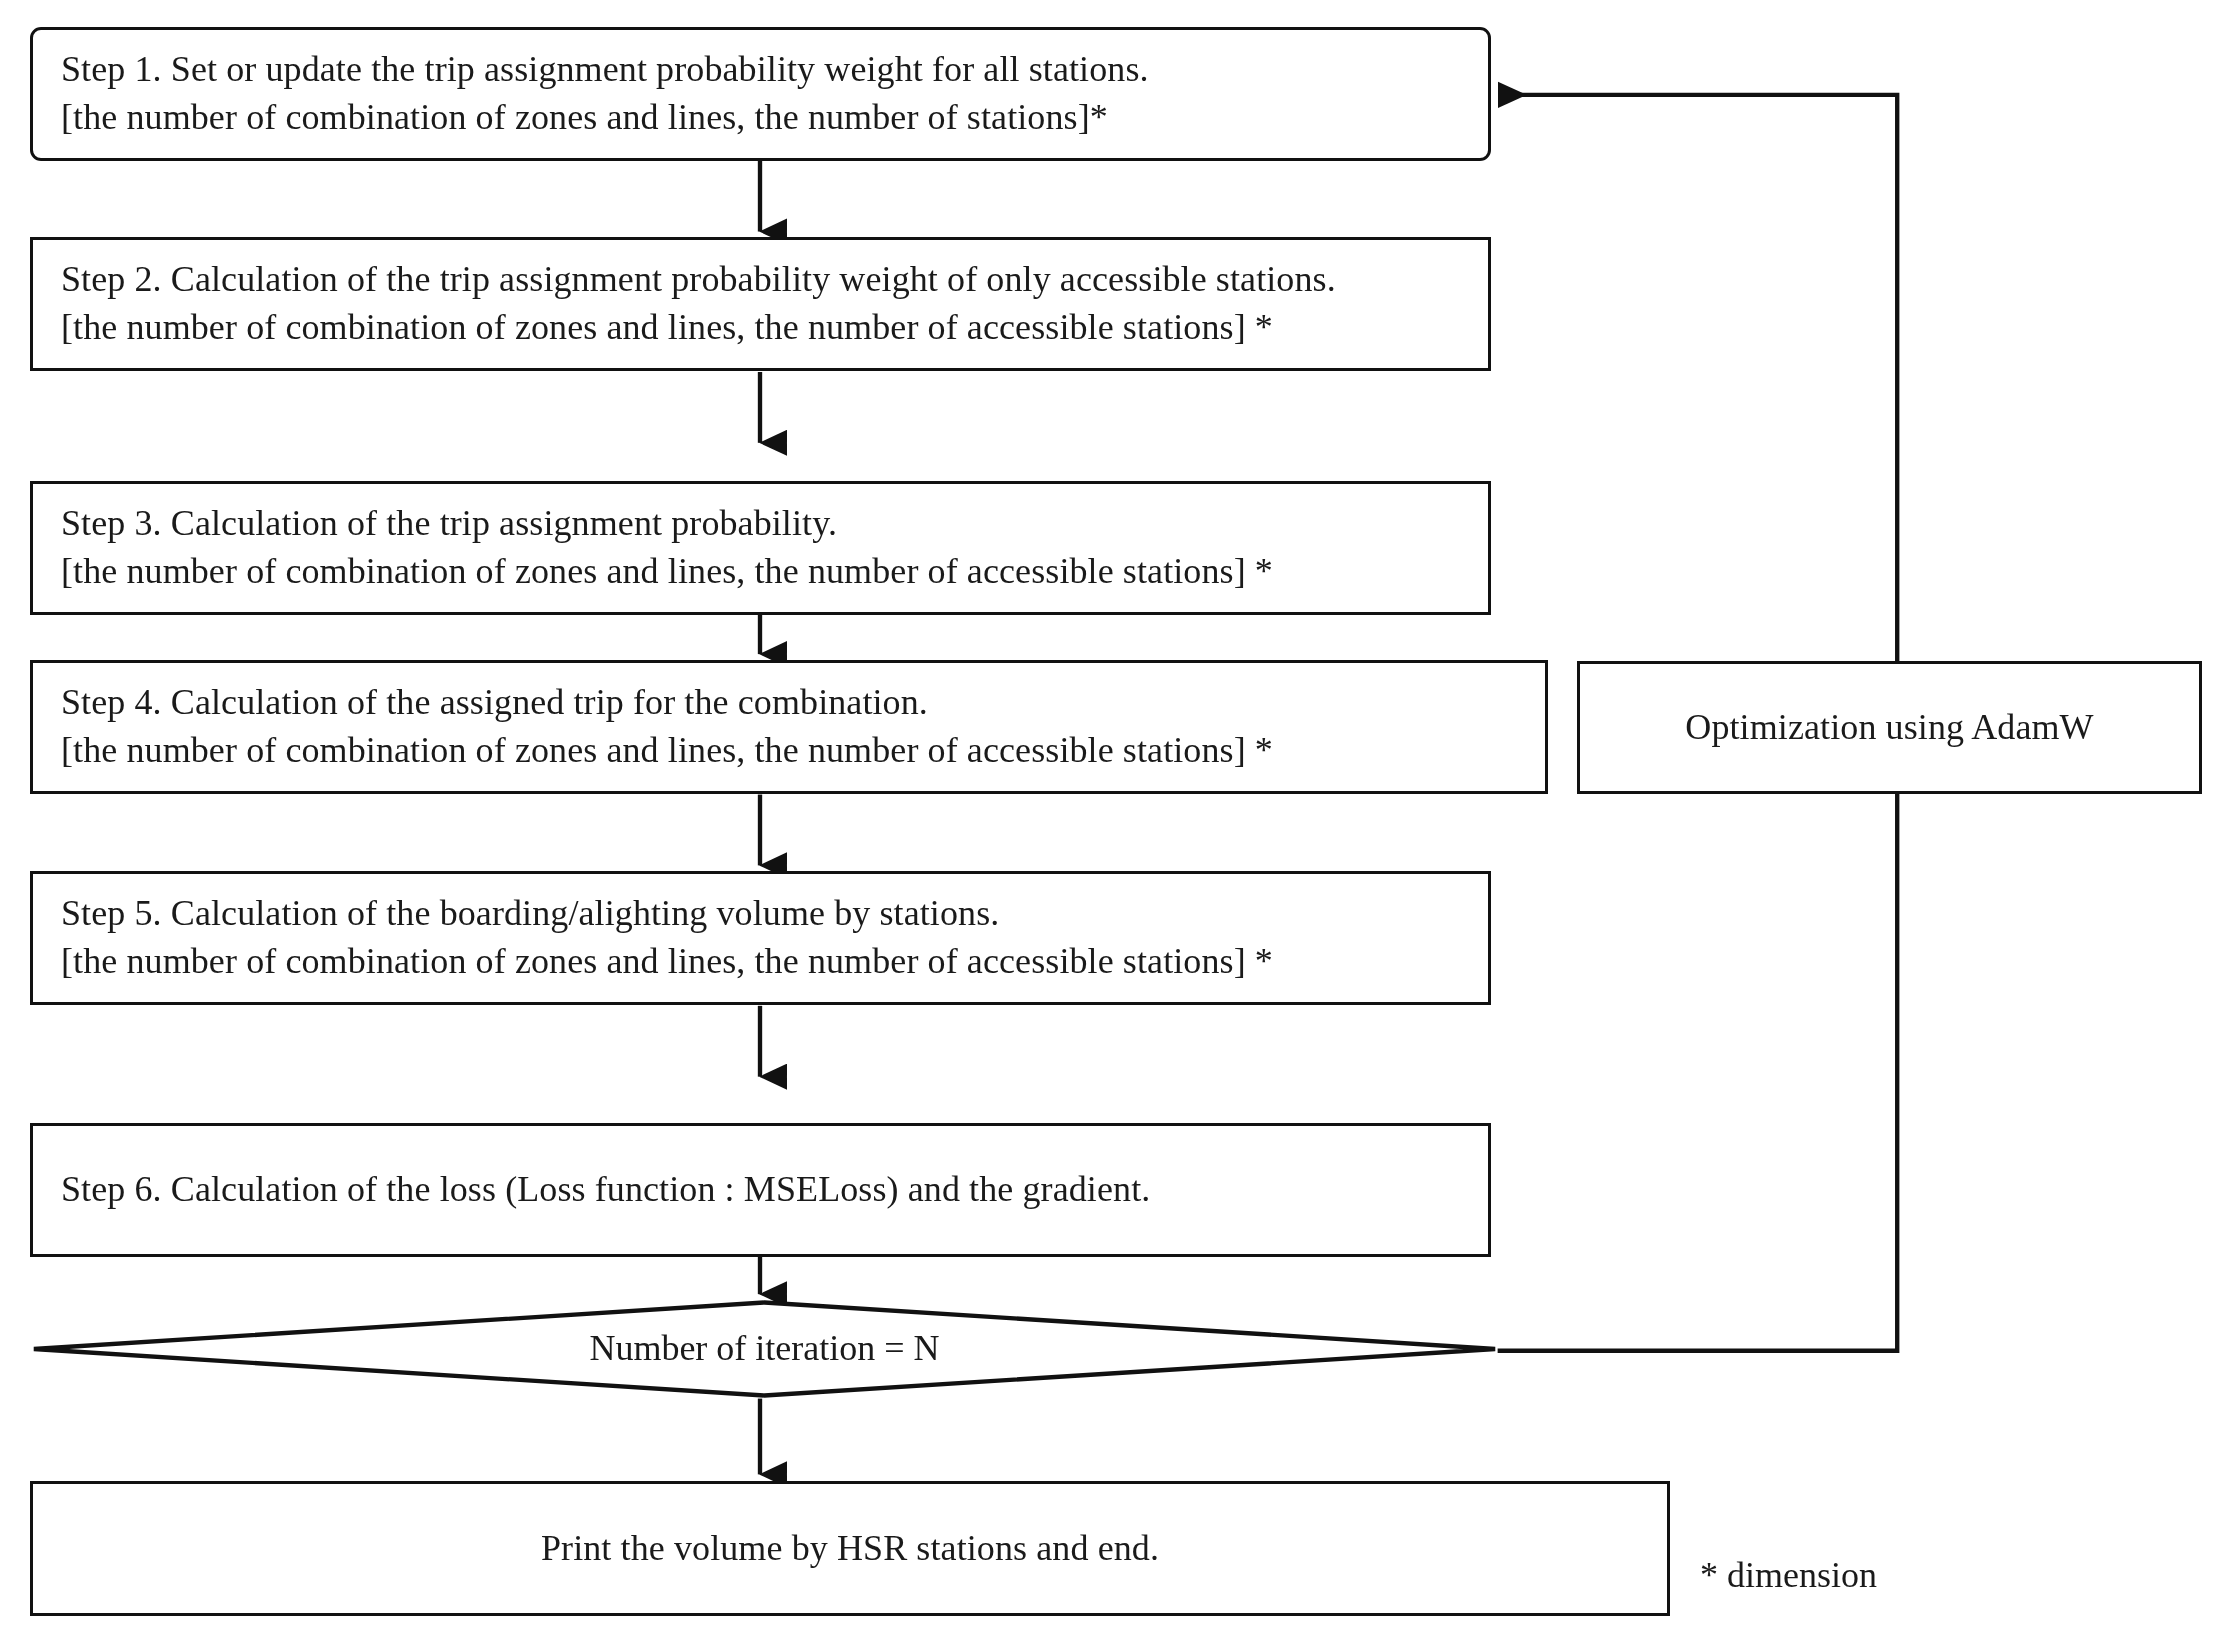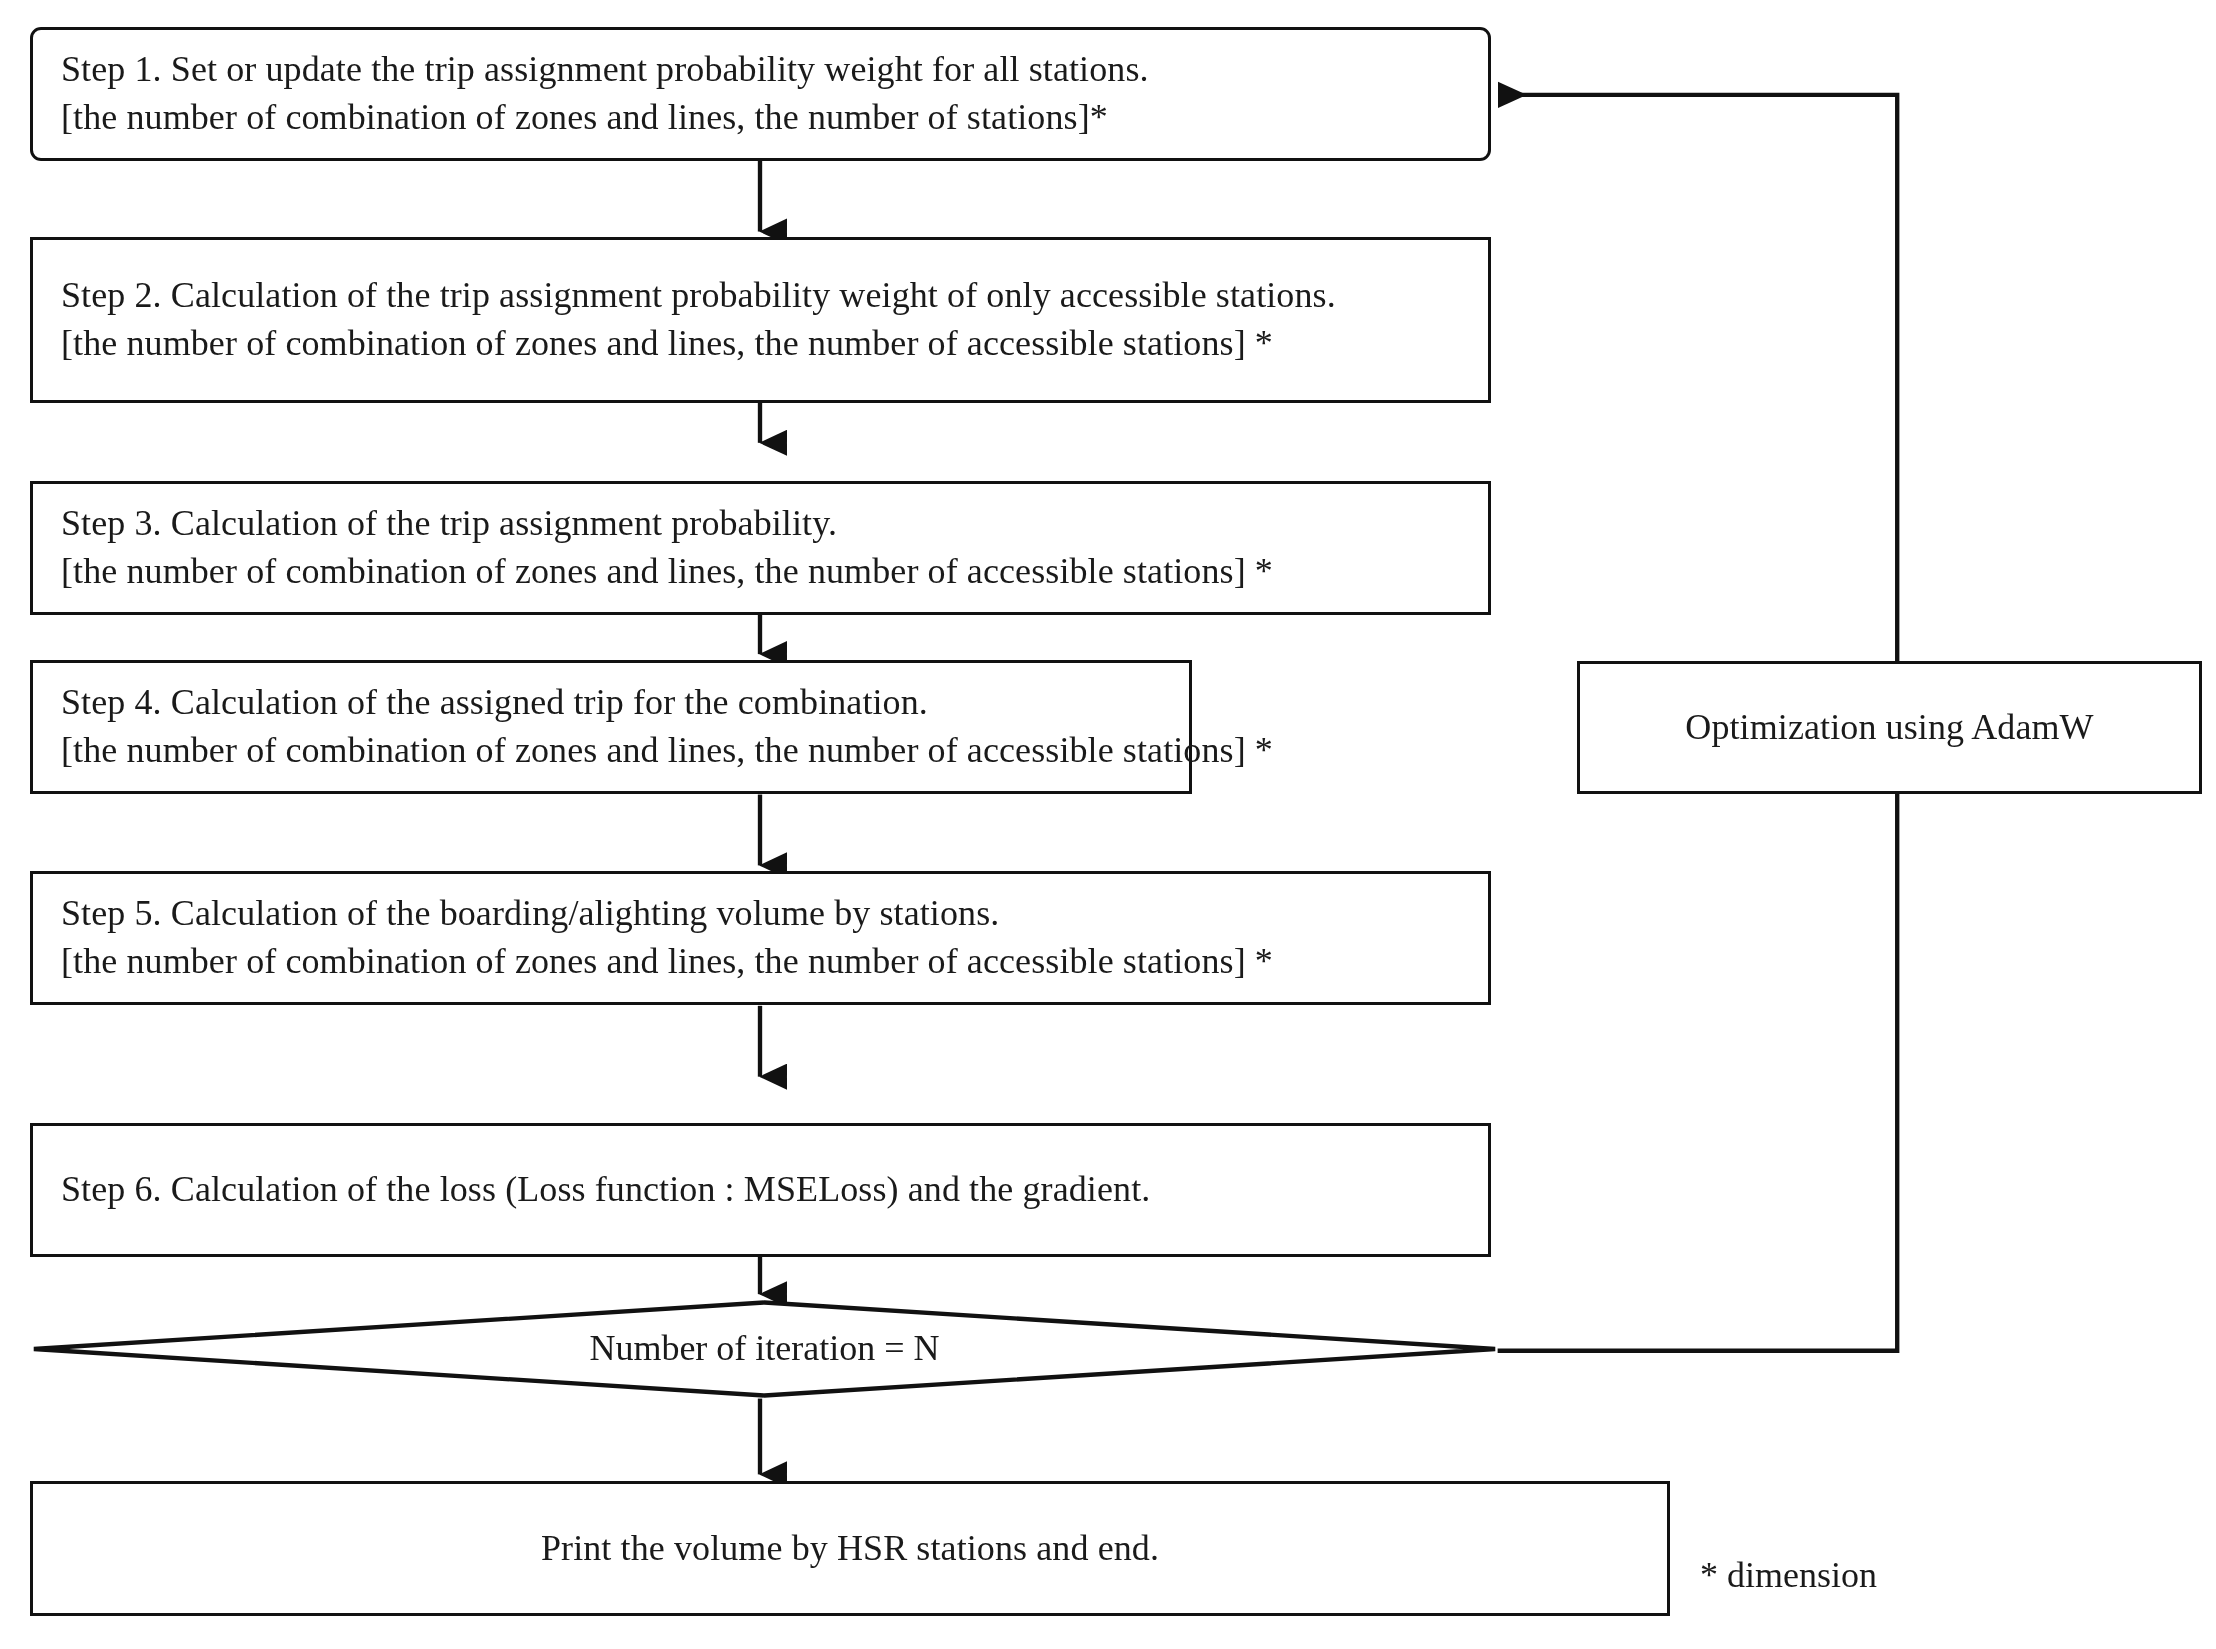--- a/index.html
+++ b/index.html
@@ -106,35 +106,35 @@
     </g>
   </svg>
 
   <div class="node" style="left:30px; top:27px; width:1461px; height:134px;border-radius:11px;">
     <div class="node-text">
       <span class="ln">Step 1. Set or update the trip assignment probability weight for all stations.</span>
       <span class="ln">[the number of combination of zones and lines, the number of stations]*</span>
     </div>
   </div>
 
-  <div class="node" style="left:30px; top:237px; width:1461px; height:166px;">
+  <div class="node" style="left:30px; top:237px; width:1461px; height:134px;">
     <div class="node-text">
       <span class="ln">Step 2. Calculation of the trip assignment probability weight of only accessible stations.</span>
       <span class="ln">[the number of combination of zones and lines, the number of accessible stations] *</span>
     </div>
   </div>
 
   <div class="node" style="left:30px; top:449px; width:1461px; height:134px;margin-top:32px;">
     <div class="node-text">
       <span class="ln">Step 3. Calculation of the trip assignment probability.</span>
       <span class="ln">[the number of combination of zones and lines, the number of accessible stations] *</span>
     </div>
   </div>
 
-  <div class="node" style="left:30px; top:660px; width:1162px; height:134px;">
+  <div class="node" style="left:30px; top:660px; width:1518px; height:134px;">
     <div class="node-text">
       <span class="ln">Step 4. Calculation of the assigned trip for the combination.</span>
       <span class="ln">[the number of combination of zones and lines, the number of accessible stations] *</span>
     </div>
   </div>
 
   <div class="node" style="left:30px; top:871px; width:1461px; height:134px;">
     <div class="node-text">
       <span class="ln">Step 5. Calculation of the boarding/alighting volume by stations.</span>
       <span class="ln">[the number of combination of zones and lines, the number of accessible stations] *</span>

